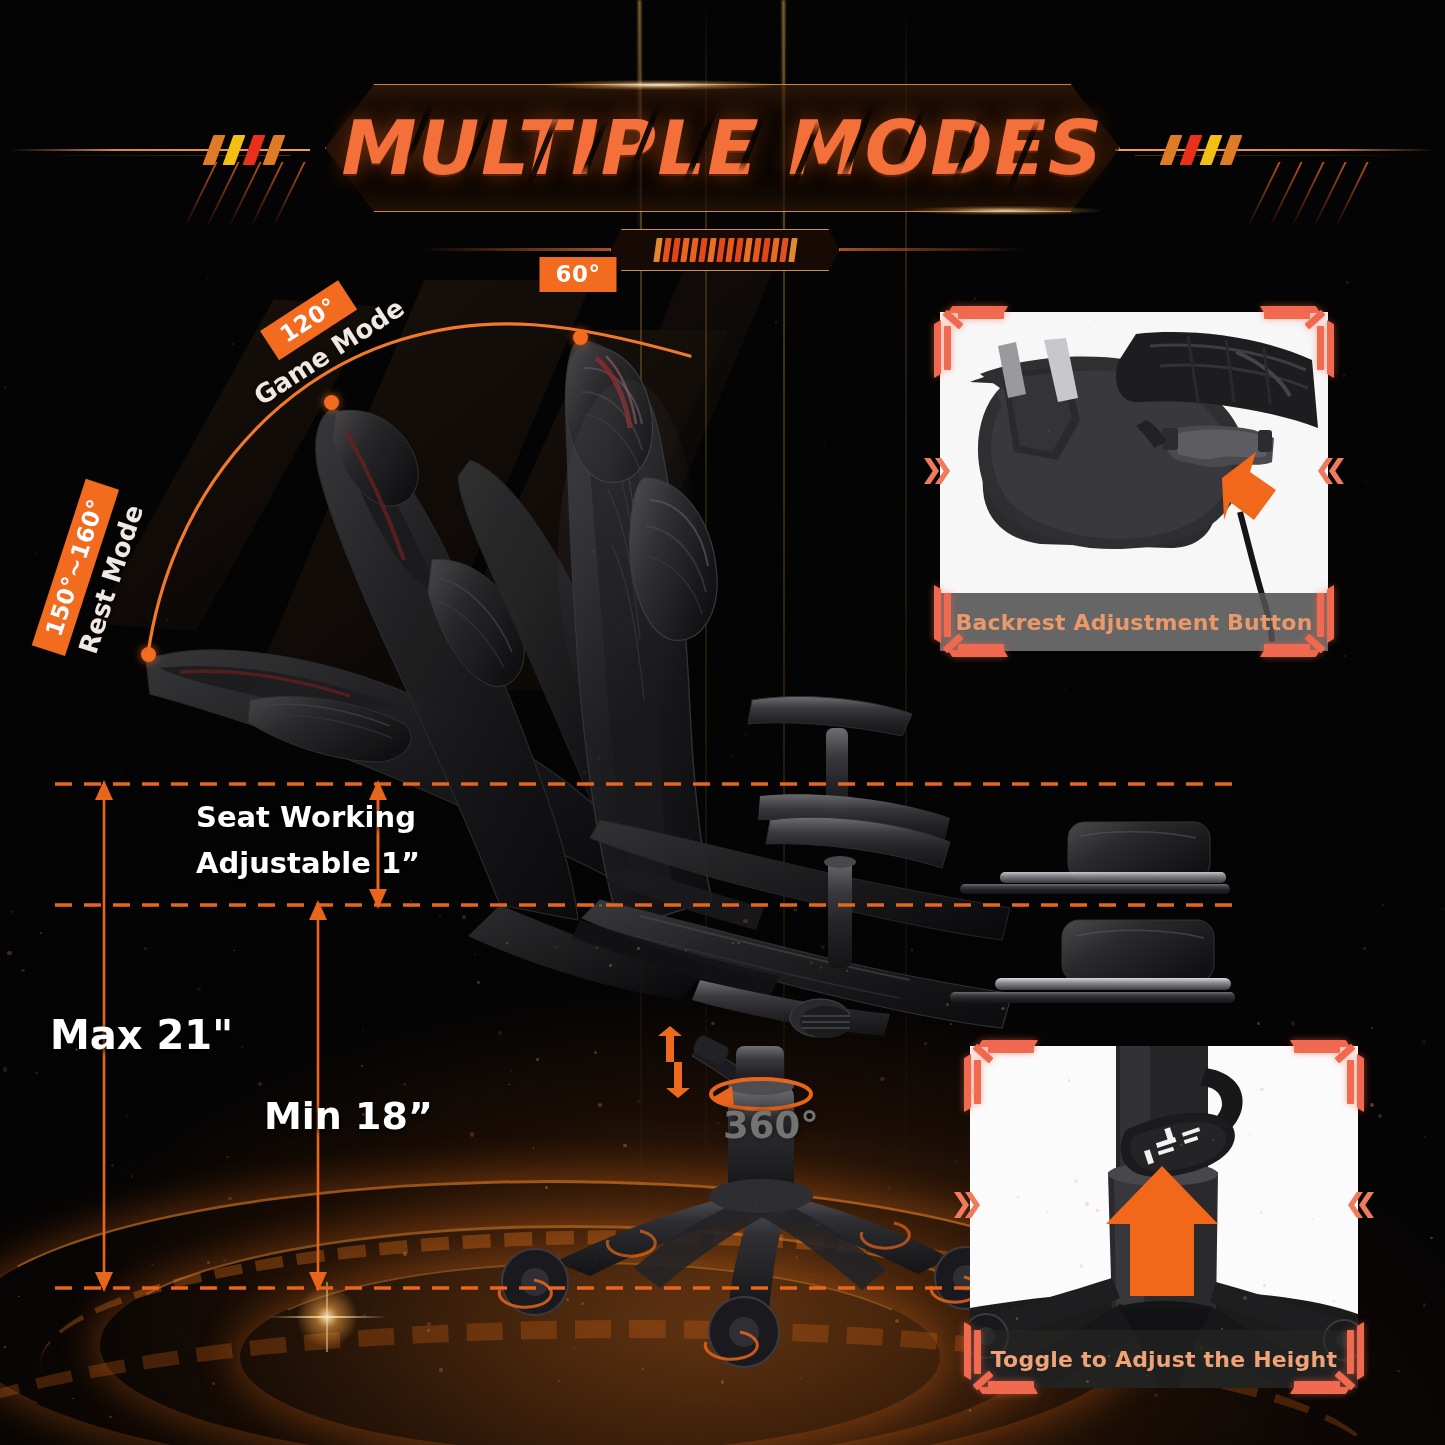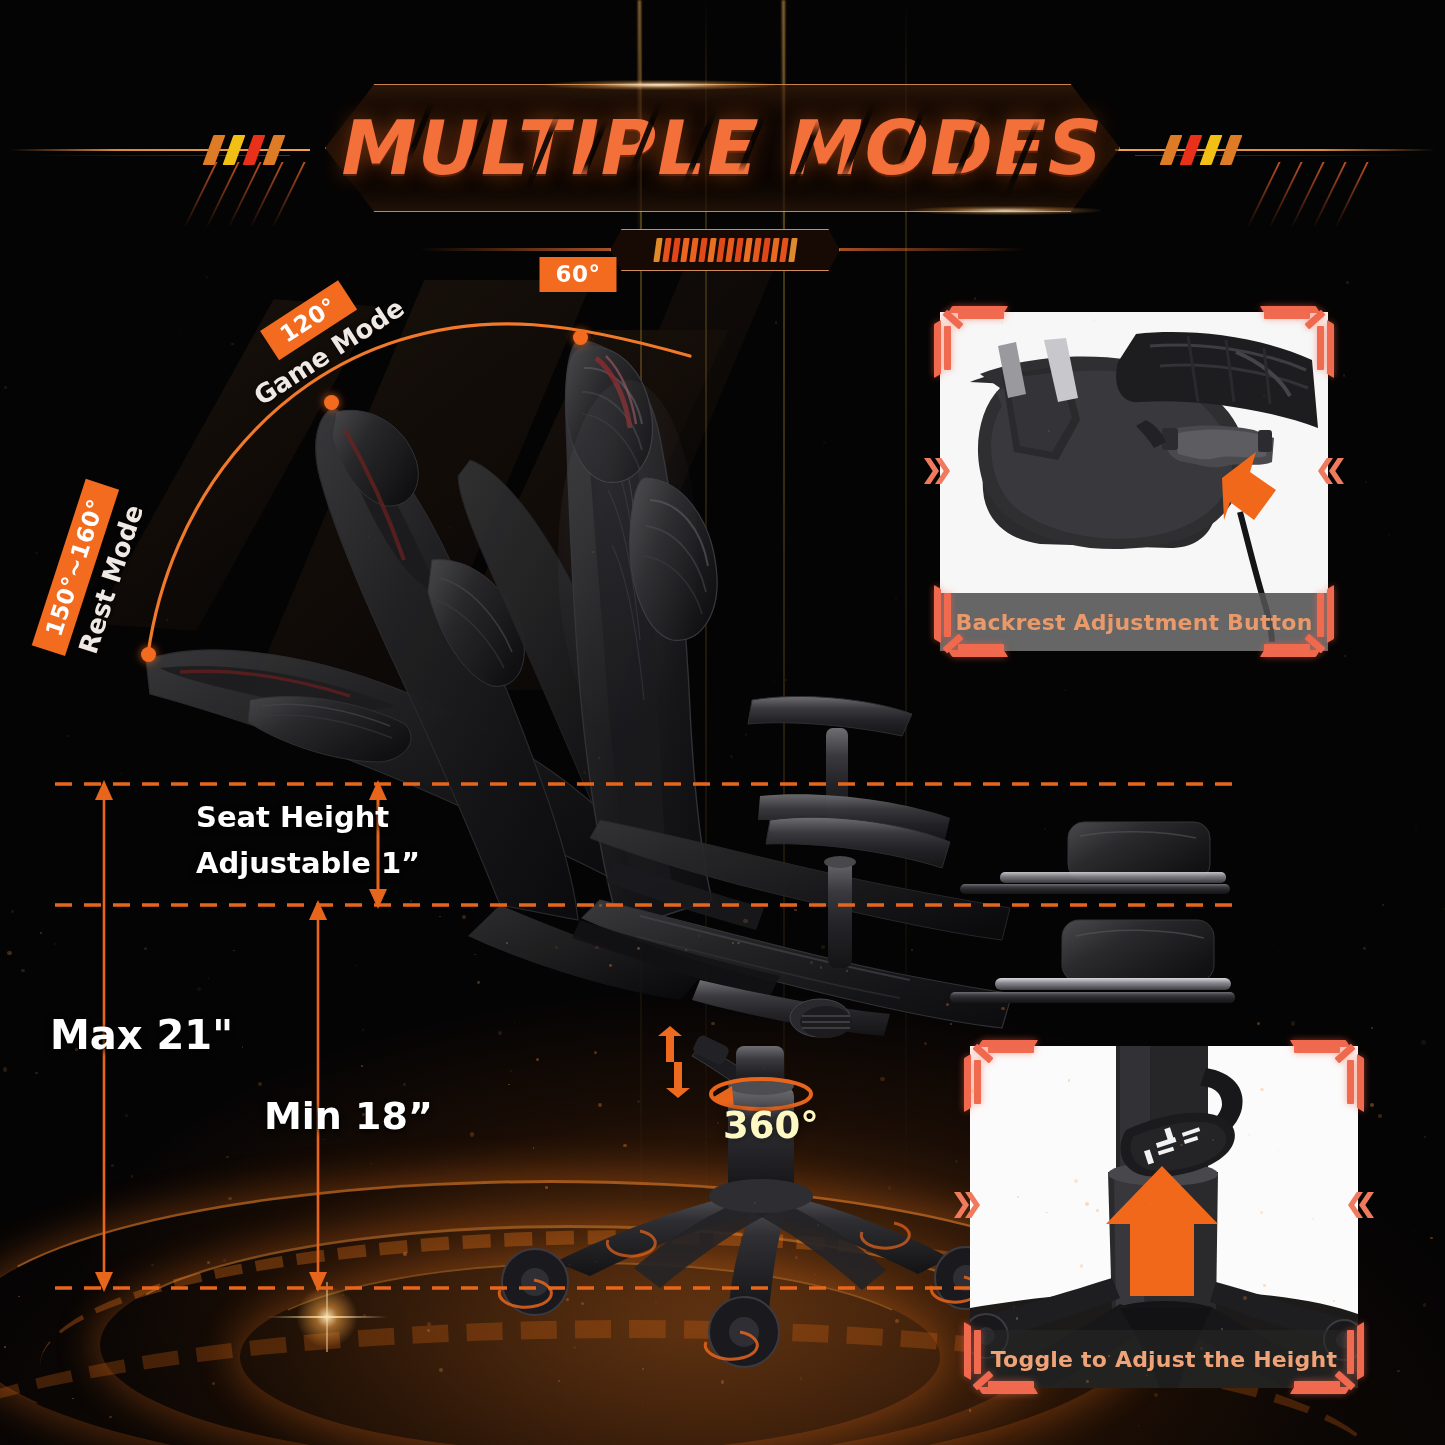--- a/index.html
+++ b/index.html
@@ -189,21 +189,21 @@
   }
   .dim-label {
     position:absolute; color:#fff; font-weight:700;
     font-family:"DejaVu Sans", sans-serif;
     text-shadow: 0 2px 6px rgba(0,0,0,.95);
     white-space:nowrap;
   }
 
   
   .three-sixty {
-    position:absolute; color:#fef9c3; font-weight:700;
+    position:absolute; color:#737373; font-weight:700;
     font-size:37px; font-family:"DejaVu Sans", sans-serif;
     text-shadow:0 0 10px rgba(0,0,0,.7);
   }
   .updown-arrow { position:absolute; }
 
   
   .panel { position:absolute; }
   .panel-img {
     position:absolute; inset:12px;
     overflow:hidden;
@@ -570,21 +570,21 @@
 
     <line x1="104" y1="792" x2="104" y2="1282" stroke="#E8651C" stroke-width="2.6"></line>
     <path d="M104 780 l-9 20 h18 z" fill="#E8651C"></path>
     <path d="M104 1292 l-9 -20 h18 z" fill="#E8651C"></path>
 
     <line x1="318" y1="912" x2="318" y2="1282" stroke="#E8651C" stroke-width="2.6"></line>
     <path d="M318 900 l-9 20 h18 z" fill="#E8651C"></path>
     <path d="M318 1292 l-9 -20 h18 z" fill="#E8651C"></path>
   </svg>
 
-  <div class="dim-label" style="left:196px; top:800px; font-size:29px;">Seat Height</div>
+  <div class="dim-label" style="left:196px; top:800px; font-size:29px;">Seat Working</div>
   <div class="dim-label" style="left:196px; top:846px; font-size:29px;">Adjustable 1”</div>
   <div class="dim-label" style="left:50px; top:1012px; font-size:40px;">Max 21"</div>
   <div class="dim-label" style="left:264px; top:1094px; font-size:38px;">Min 18”</div>
 
   <svg class="updown-arrow" style="left:652px; top:1022px; width:48px; height:78px;" viewBox="0 0 48 78">
     <path d="M14 34 L14 8 L6 8 L18 -2 L30 8 L22 8 L22 34 Z" fill="#ED6A1E" transform="translate(0,6)"></path>
     <path d="M30 40 L30 66 L38 66 L26 76 L14 66 L22 66 L22 40 Z" fill="#ED6A1E"></path>
   </svg>
 
   <div class="three-sixty" style="left:723px; top:1104px;">360°</div>

